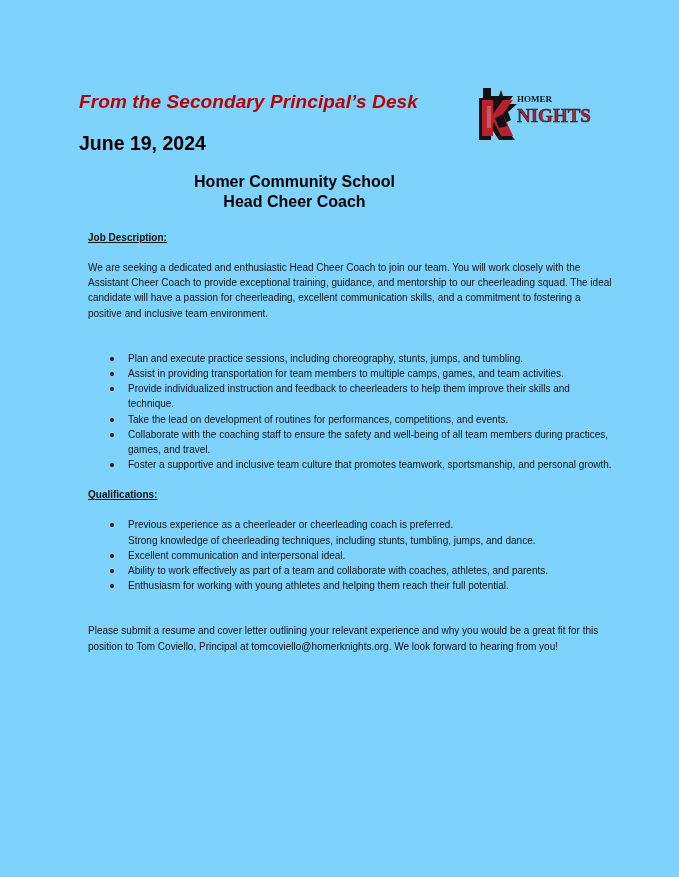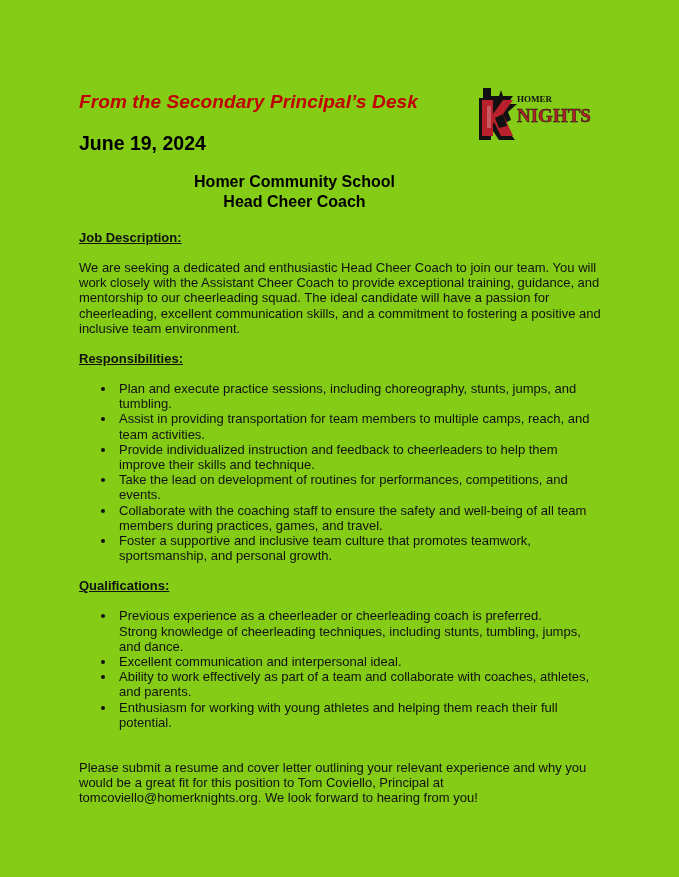--- a/index.html
+++ b/index.html
@@ -13,21 +13,21 @@
       position: relative;
       overflow: hidden;
       font-family: "Liberation Sans", sans-serif;
       color: #000;
     }
     .page {
       position: absolute;
       left: 0; top: 0;
       width: 679px;
       height: 877px;
-      background: #84cc16;
+      background: #7dd3fc;
     }
     .header-title {
       position: absolute;
       left: 79px;
       top: 91px;
       font-size: 19px;
       font-weight: bold;
       font-style: italic;
       color: #c00000;
       letter-spacing: 0.1px;
@@ -52,24 +52,24 @@
       left: 0;
       width: 589px;
       top: 172px;
       text-align: center;
       font-size: 16px;
       font-weight: bold;
       line-height: 20px;
     }
     .content {
       position: absolute;
-      left: 79px;
+      left: 88px;
       top: 230px;
       width: 525px;
-      font-size: 13px;
+      font-size: 10px;
       line-height: 15.2px;
       color: #111;
     }
     .section-heading {
       font-weight: bold;
       text-decoration: underline;
       margin: 0;
       height: 15px;
     }
     .para {
@@ -120,24 +120,23 @@
     <div>Homer Community School</div>
     <div>Head Cheer Coach</div>
   </div>
 
   <div class="content">
 
     <div class="section-heading">Job Description:</div>
     <p class="para">We are seeking a dedicated and enthusiastic Head Cheer Coach to join our team. You will work closely with the Assistant Cheer Coach to provide exceptional training, guidance, and mentorship to our cheerleading squad. The ideal candidate will have a passion for cheerleading, excellent communication skills, and a commitment to fostering a positive and inclusive team environment.</p>
 
     <div class="gap"></div>
-    <div class="section-heading">Responsibilities:</div>
     <ul class="bullets">
       <li><span class="bullet"></span><span>Plan and execute practice sessions, including choreography, stunts, jumps, and tumbling.</span></li>
-      <li><span class="bullet"></span><span>Assist in providing transportation for team members to multiple camps, reach, and team activities.</span></li>
+      <li><span class="bullet"></span><span>Assist in providing transportation for team members to multiple camps, games, and team activities.</span></li>
       <li><span class="bullet"></span><span>Provide individualized instruction and feedback to cheerleaders to help them improve their skills and technique.</span></li>
       <li><span class="bullet"></span><span>Take the lead on development of routines for performances, competitions, and events.</span></li>
       <li><span class="bullet"></span><span>Collaborate with the coaching staff to ensure the safety and well-being of all team members during practices, games, and travel.</span></li>
       <li><span class="bullet"></span><span>Foster a supportive and inclusive team culture that promotes teamwork, sportsmanship, and personal growth.</span></li>
     </ul>
 
     <div class="gap"></div>
     <div class="section-heading">Qualifications:</div>
     <ul class="bullets">
       <li><span class="bullet"></span><span>Previous experience as a cheerleader or cheerleading coach is preferred.</span></li>

